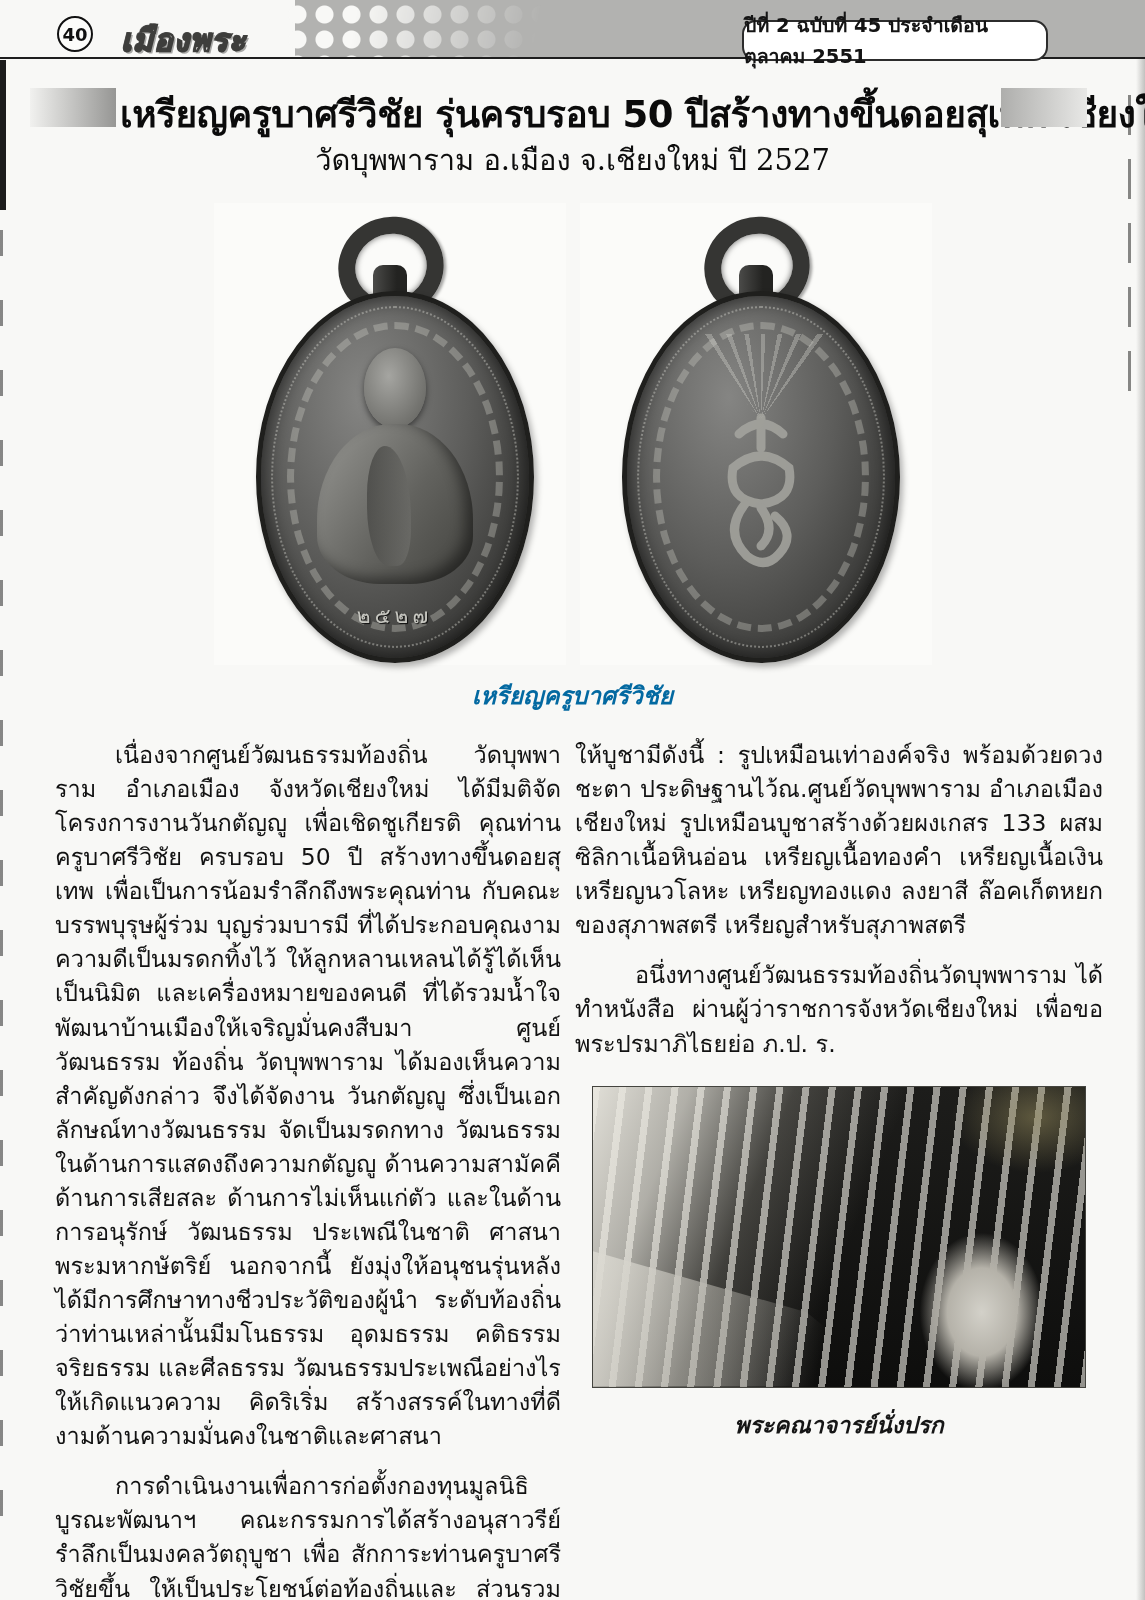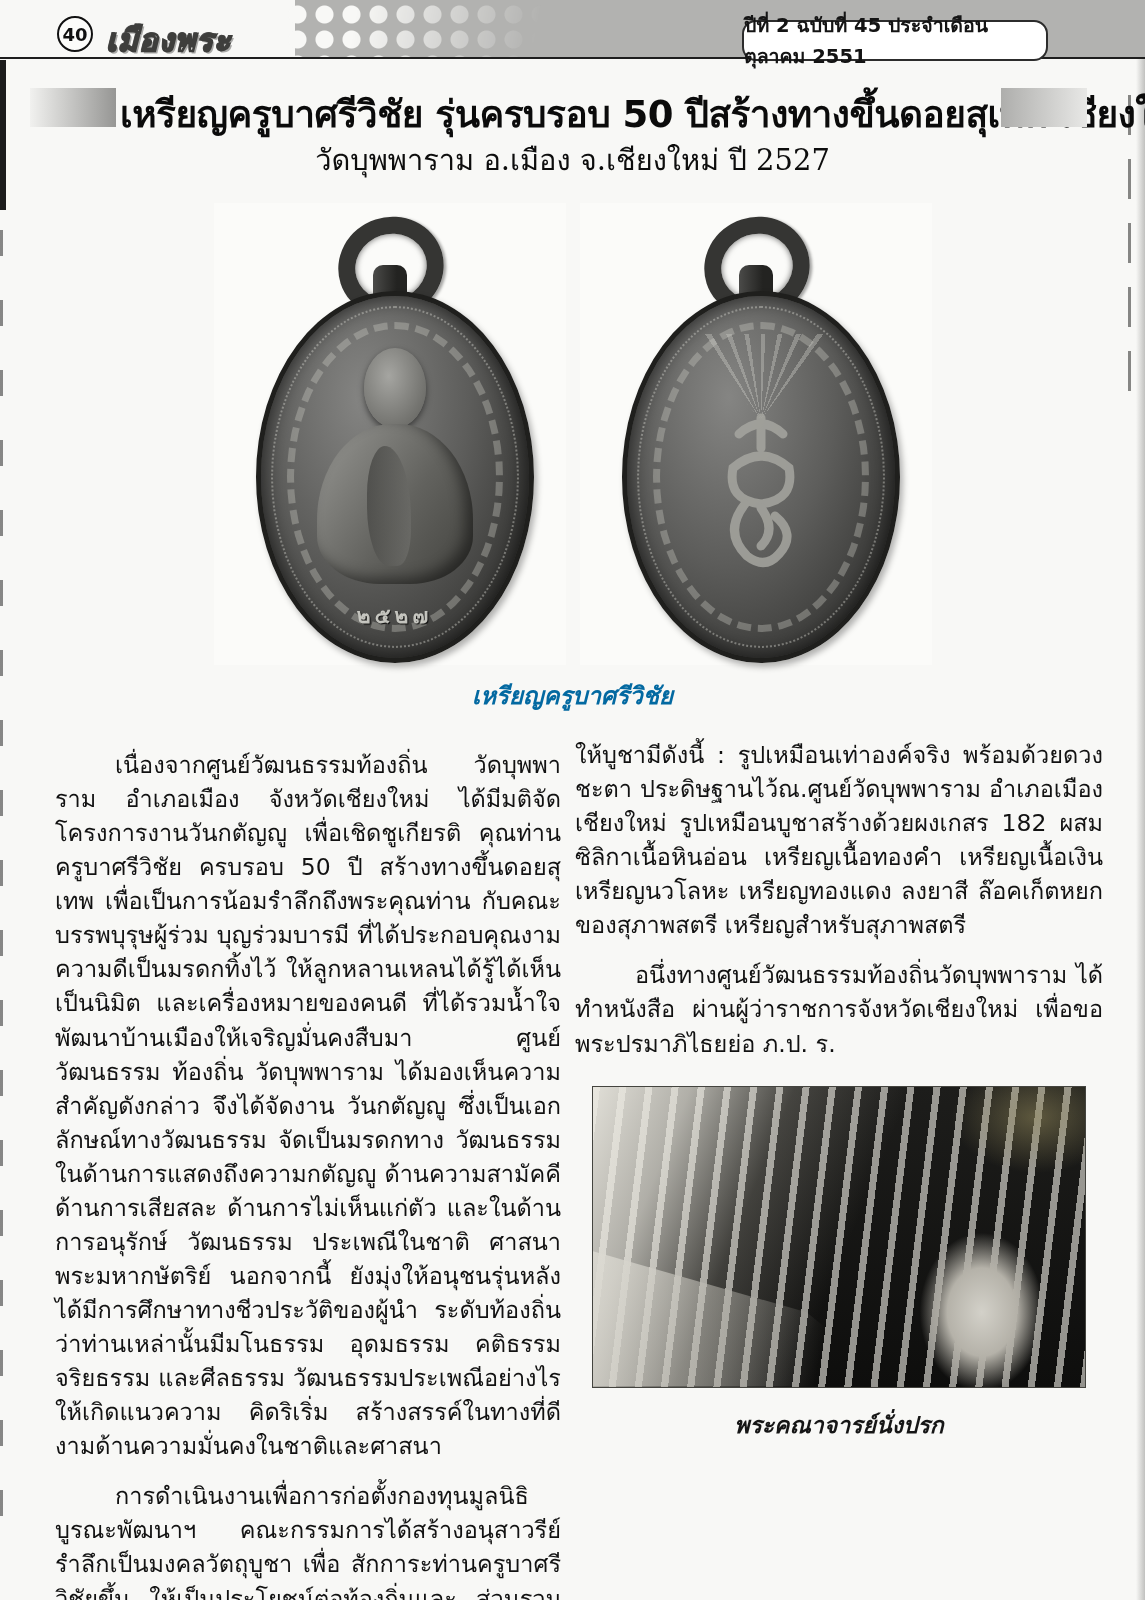--- a/index.html
+++ b/index.html
@@ -20,21 +20,21 @@
   .header-bar{position:absolute;left:295px;right:0;top:0;height:57px;background:#b2b2b0;}
   .halftone{position:absolute;left:280px;top:0;width:300px;height:57px;
     background-image:radial-gradient(circle,#f8f8f6 46%,rgba(248,248,246,0) 52%);
     background-size:27px 25px;background-position:4px 2px;
     -webkit-mask-image:linear-gradient(100deg,#000 25%,rgba(0,0,0,0) 85%);
     mask-image:linear-gradient(100deg,#000 25%,rgba(0,0,0,0) 85%);}
   .header-rule{position:absolute;left:0;right:0;top:57px;height:2px;background:#1e1e1e;}
   .page-num{position:absolute;left:57px;top:16px;width:32px;height:32px;border:2.5px solid #111;
     border-radius:50%;display:flex;align-items:center;justify-content:center;
     font-size:18px;font-weight:bold;background:#fcfcfa;}
-  .logo{position:absolute;left:106px;top:15px;font-size:31px;font-weight:900;font-style:italic;
+  .logo{position:absolute;left:121px;top:15px;font-size:31px;font-weight:900;font-style:italic;
     letter-spacing:1px;color:#fdfdfb;
     -webkit-text-stroke:1.6px #3e3e3c;
     text-shadow:2px 2px 0 #a9a9a7, -1px -1px 0 #555;}
   .issue-pill{position:absolute;left:742px;top:20px;width:302px;height:37px;background:#fff;
     border:2px solid #2c2c2c;border-radius:14px;display:flex;align-items:center;justify-content:center;
     font-size:19.5px;font-weight:bold;color:#141414;}
   
   .headline-row{position:absolute;left:0;right:0;top:84px;height:50px;}
   .grad-bar{position:absolute;top:4px;width:86px;height:39px;}
   .grad-bar.left{left:30px;background:linear-gradient(to right,#f1f1ef,#969694);}
@@ -63,38 +63,38 @@
     box-shadow:0 3px 6px rgba(0,0,0,.5);}
   .monk-body{position:absolute;top:128px;left:50%;margin-left:-78px;width:156px;height:160px;
     border-radius:48% 48% 40% 40%/60% 60% 30% 30%;
     background:linear-gradient(125deg,#8e8e8a 10%,#62625e 55%,#454541 95%);
     box-shadow:inset -8px -6px 14px rgba(0,0,0,.45);}
   .monk-robe{position:absolute;top:150px;left:50%;margin-left:-28px;width:44px;height:120px;
     background:linear-gradient(100deg,rgba(40,40,38,.55),rgba(140,140,136,.35));
     border-radius:40% 60% 30% 50%;}
   .medal-year{position:absolute;bottom:26px;left:0;width:100%;text-align:center;
     font-size:21px;letter-spacing:4px;color:rgba(219,219,212,.88);
-    text-shadow:1px 1px 1px rgba(0,0,0,.8);font-weight:bold;}
+    text-shadow:1px 1px 1px rgba(0,0,0,.8);}
   .rays{position:absolute;top:38px;left:50%;margin-left:-70px;width:140px;height:86px;
     background:repeating-conic-gradient(from -55deg at 50% 100%,rgba(200,200,194,.5) 0deg 3deg,rgba(0,0,0,0) 3deg 11deg);
     clip-path:polygon(0 0,100% 0,50% 100%);opacity:.8;}
   .cipher{position:absolute;top:108px;left:50%;margin-left:-66px;width:132px;height:180px;}
   .script-ring{position:absolute;inset:26px;border-radius:50%;
     border:7px dashed rgba(205,205,198,.35);}
   
   .medals-caption{position:absolute;top:676px;left:0;width:100%;text-align:center;
     font-family:"DejaVu Serif","Liberation Serif",serif;font-style:italic;font-weight:bold;
     font-size:24px;color:#0369a1;}
   
   .article{position:absolute;top:738px;left:55px;width:1048px;display:flex;gap:14px;}
   .col{text-align:justify;}
   .col-left{width:506px;}
   .col-right{width:528px;}
   .col p{margin:0 0 16px;font-size:23.5px;line-height:1.45;color:#121212;}
-  .col p.indent{text-indent:60px;margin-top:10px;}
+  .col p.indent{text-indent:60px;}
   
   .ceremony-photo{margin:26px auto 0 auto;width:492px;height:300px;position:relative;
     background-color:#151513;
     background-image:
       radial-gradient(ellipse 86px 110px at 79% 75%,#d3d1c9 0%,#b5b2a9 40%,rgba(50,48,44,0) 72%),
       radial-gradient(ellipse 120px 80px at 90% 10%,rgba(148,138,92,.55),rgba(0,0,0,0) 70%),
       repeating-linear-gradient(97deg,rgba(238,236,228,.6) 0 7px,rgba(30,28,26,0) 7px 26px),
       linear-gradient(112deg,rgba(235,233,225,.95) 0%,rgba(214,212,204,.8) 16%,rgba(130,128,120,.4) 33%,rgba(16,16,14,0) 52%),
       linear-gradient(#1d1d1b,#0e0e0d);
     box-shadow:0 0 0 1px #44443f;}
@@ -160,20 +160,20 @@
     </div>
   </div>
   <div class="medals-caption">เหรียญครูบาศรีวิชัย</div>
 
   <div class="article">
     <div class="col col-left">
       <p class="indent">เนื่องจากศูนย์วัฒนธรรมท้องถิ่น วัดบุพพาราม อำเภอเมือง จังหวัดเชียงใหม่ ได้มีมติจัดโครงการงานวันกตัญญู เพื่อเชิดชูเกียรติ คุณท่านครูบาศรีวิชัย ครบรอบ 50 ปี สร้างทางขึ้นดอยสุเทพ เพื่อเป็นการน้อมรำลึกถึงพระคุณท่าน กับคณะบรรพบุรุษผู้ร่วม บุญร่วมบารมี ที่ได้ประกอบคุณงามความดีเป็นมรดกทิ้งไว้ ให้ลูกหลานเหลนได้รู้ได้เห็นเป็นนิมิต และเครื่องหมายของคนดี ที่ได้รวมน้ำใจพัฒนาบ้านเมืองให้เจริญมั่นคงสืบมา ศูนย์วัฒนธรรม ท้องถิ่น วัดบุพพาราม ได้มองเห็นความสำคัญดังกล่าว จึงได้จัดงาน วันกตัญญู ซึ่งเป็นเอก ลักษณ์ทางวัฒนธรรม จัดเป็นมรดกทาง วัฒนธรรมในด้านการแสดงถึงความกตัญญู ด้านความสามัคคี ด้านการเสียสละ ด้านการไม่เห็นแก่ตัว และในด้านการอนุรักษ์ วัฒนธรรม ประเพณีในชาติ ศาสนา พระมหากษัตริย์ นอกจากนี้ ยังมุ่งให้อนุชนรุ่นหลัง ได้มีการศึกษาทางชีวประวัติของผู้นำ ระดับท้องถิ่น ว่าท่านเหล่านั้นมีมโนธรรม อุดมธรรม คติธรรม จริยธรรม และศีลธรรม วัฒนธรรมประเพณีอย่างไร ให้เกิดแนวความ คิดริเริ่ม สร้างสรรค์ในทางที่ดีงามด้านความมั่นคงในชาติและศาสนา</p>
       <p class="indent">การดำเนินงานเพื่อการก่อตั้งกองทุนมูลนิธิบูรณะพัฒนาฯ คณะกรรมการได้สร้างอนุสาวรีย์รำลึกเป็นมงคลวัตถุบูชา เพื่อ สักการะท่านครูบาศรีวิชัยขึ้น ให้เป็นประโยชน์ต่อท้องถิ่นและ ส่วนรวม ตามอุดมการณ์ของท่านครูบาศรีวิชัยเมื่อครั้งยังมีชีวิตอยู่ เมื่อท่านล่วงลับไป ศูนย์วัฒนธรรมท้องถิ่นวัดบุพพาราม ก็ถือปฏิบัติ ตามแนวคติของท่านดำเนินการต่อไป เพราะท่านมีแต่สร้างและ ทำให้อย่างเดียว ไม่มีอุดมการณ์เพื่อทำลายมงคลวัตถุที่สร้าง</p>
     </div>
     <div class="col col-right">
-      <p>ให้บูชามีดังนี้ : รูปเหมือนเท่าองค์จริง พร้อมด้วยดวงชะตา ประดิษฐานไว้ณ.ศูนย์วัดบุพพาราม อำเภอเมือง เชียงใหม่ รูปเหมือนบูชาสร้างด้วยผงเกสร 182 ผสมซิลิกาเนื้อหินอ่อน เหรียญเนื้อทองคำ เหรียญเนื้อเงิน เหรียญนวโลหะ เหรียญทองแดง ลงยาสี ล๊อคเก็ตหยกของสุภาพสตรี เหรียญสำหรับสุภาพสตรี</p>
+      <p>ให้บูชามีดังนี้ : รูปเหมือนเท่าองค์จริง พร้อมด้วยดวงชะตา ประดิษฐานไว้ณ.ศูนย์วัดบุพพาราม อำเภอเมือง เชียงใหม่ รูปเหมือนบูชาสร้างด้วยผงเกสร 133 ผสมซิลิกาเนื้อหินอ่อน เหรียญเนื้อทองคำ เหรียญเนื้อเงิน เหรียญนวโลหะ เหรียญทองแดง ลงยาสี ล๊อคเก็ตหยกของสุภาพสตรี เหรียญสำหรับสุภาพสตรี</p>
       <p class="indent">อนึ่งทางศูนย์วัฒนธรรมท้องถิ่นวัดบุพพาราม ได้ทำหนังสือ ผ่านผู้ว่าราชการจังหวัดเชียงใหม่ เพื่อขอพระปรมาภิไธยย่อ ภ.ป. ร.</p>
       <div class="ceremony-photo"></div>
       <div class="ceremony-caption">พระคณาจารย์นั่งปรก</div>
     </div>
   </div>
 
 </div>
 
 </body></html>

